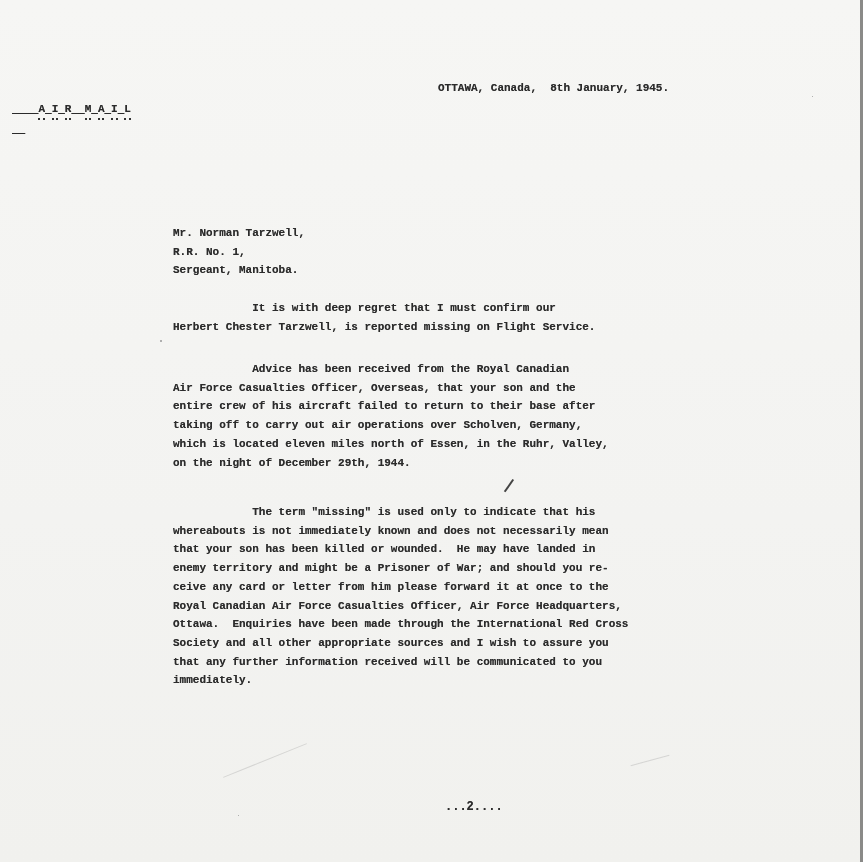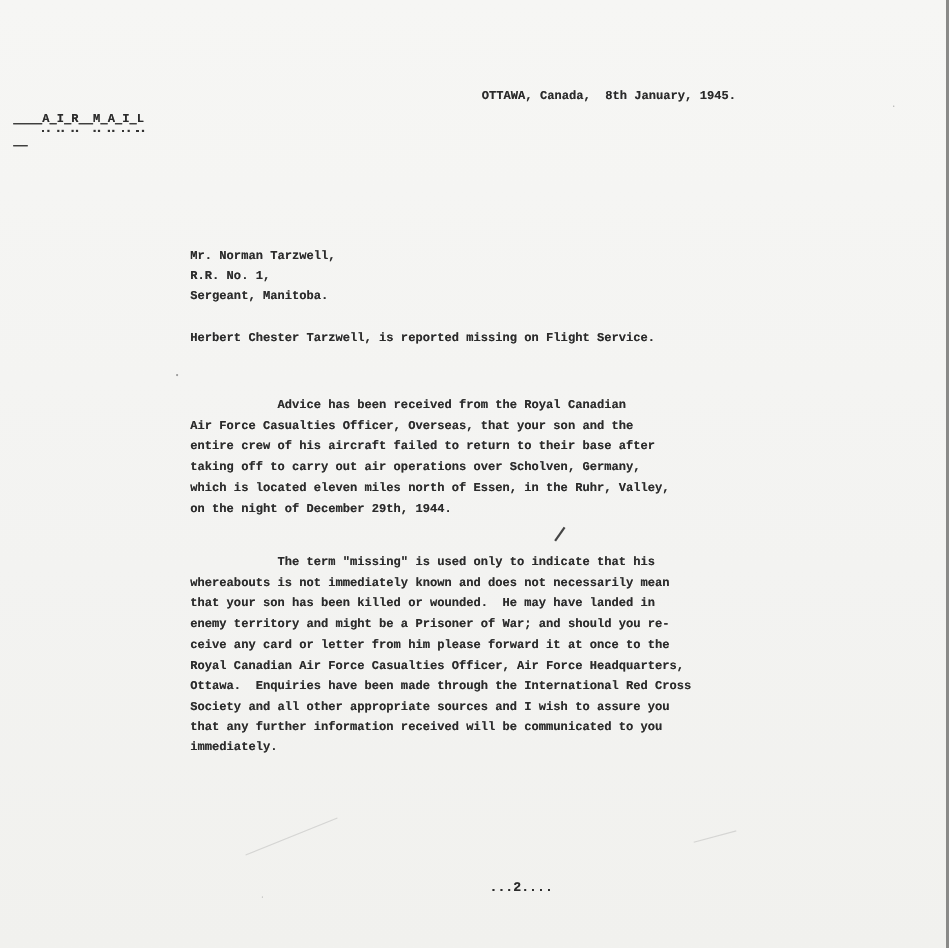--- a/index.html
+++ b/index.html
@@ -102,21 +102,21 @@
 
   <div class="tw airmail">
     <span>A</span> <span>I</span> <span>R</span>  <span>M</span> <span>A</span> <span>I</span> <span>L</span>
   </div>
 
   <div class="tw dateline">OTTAWA, Canada,  8th January, 1945.</div>
 
   <div class="tw address"><div>Mr. Norman Tarzwell,</div><div>R.R. No. 1,</div><div>Sergeant, Manitoba.</div></div>
 
 
-  <div class="tw para p1"><div>Herbert Chester Tarzwell, is reported missing on Flight Service.</div></div>
+  <div class="tw para p1"><div>            It is with deep regret that I must confirm our</div><div>Herbert Chester Tarzwell, is reported missing on Flight Service.</div></div>
 
   <div class="tw para p2"><div>            Advice has been received from the Royal Canadian</div><div>Air Force Casualties Officer, Overseas, that your son and the</div><div>entire crew of his aircraft failed to return to their base after</div><div>taking off to carry out air operations over Scholven, Germany,</div><div>which is located eleven miles north of Essen, in the Ruhr, Valley,</div><div>on the night of December 29th, 1944.</div></div>
 
   <div class="check-mark"></div>
 
   <div class="tw para p3"><div>            The term "missing" is used only to indicate that his</div><div>whereabouts is not immediately known and does not necessarily mean</div><div>that your son has been killed or wounded.  He may have landed in</div><div>enemy territory and might be a Prisoner of War; and should you re-</div><div>ceive any card or letter from him please forward it at once to the</div><div>Royal Canadian Air Force Casualties Officer, Air Force Headquarters,</div><div>Ottawa.  Enquiries have been made through the International Red Cross</div><div>Society and all other appropriate sources and I wish to assure you</div><div>that any further information received will be communicated to you</div><div>immediately.</div></div>
 
   <div class="tw pagenum">...2....</div>
 
   <div class="speck" style="left:160px;top:340px;"></div>

